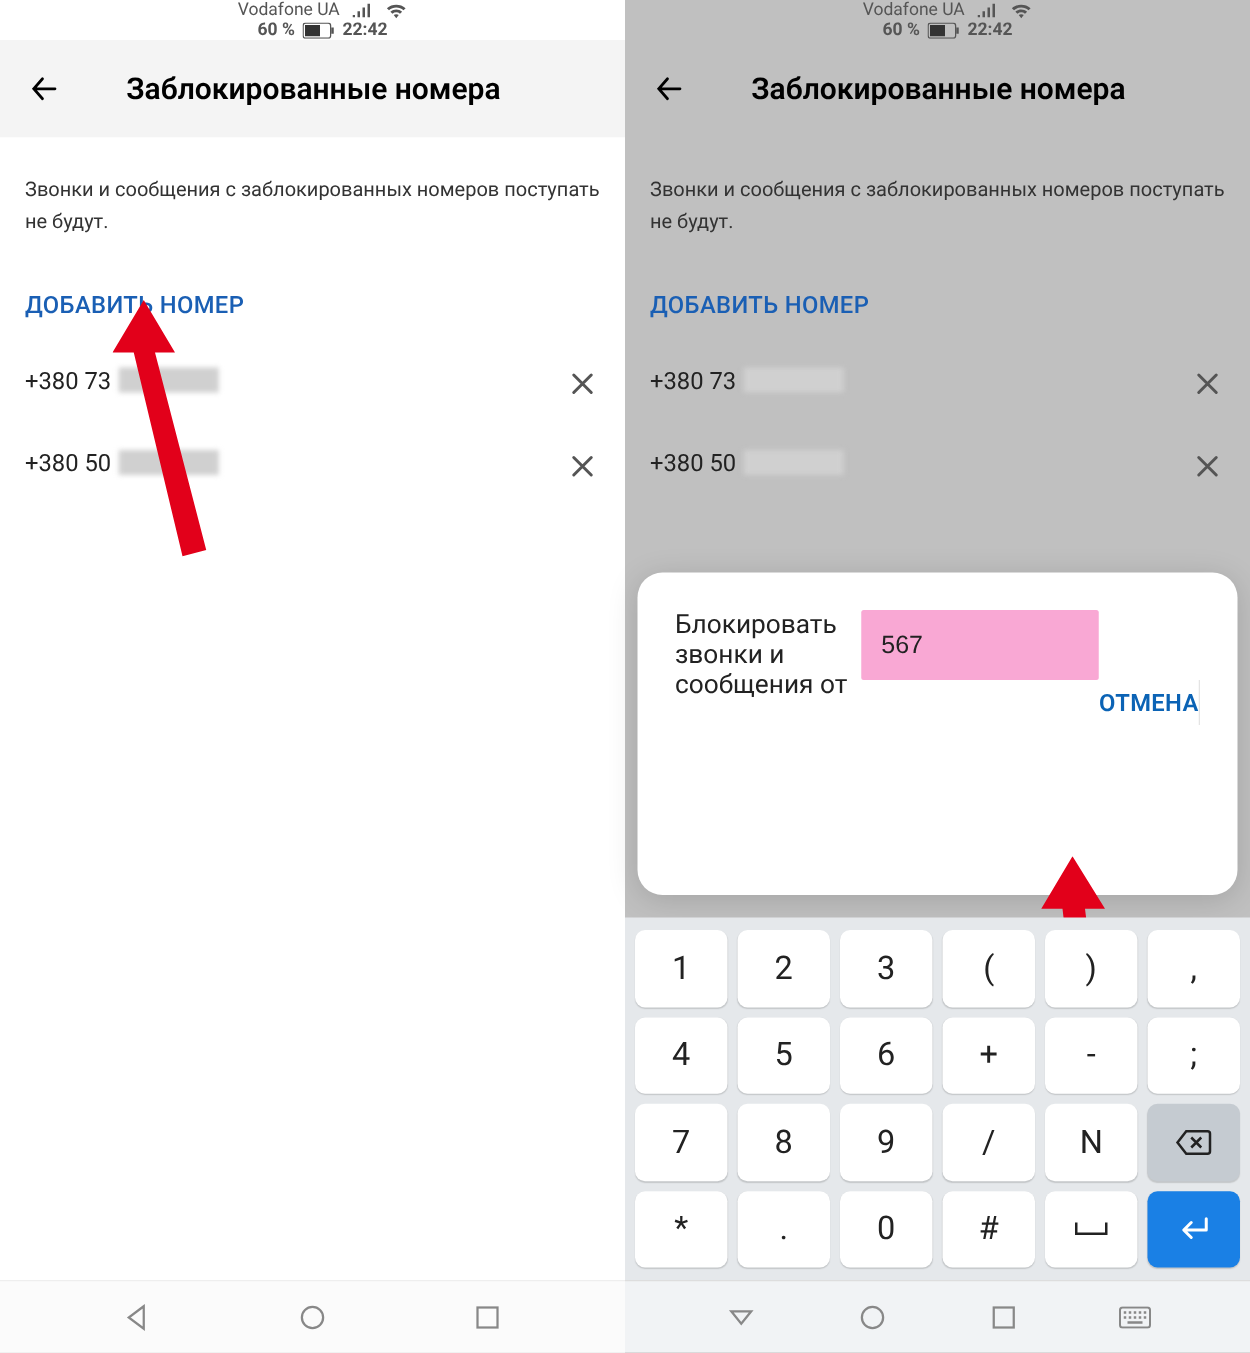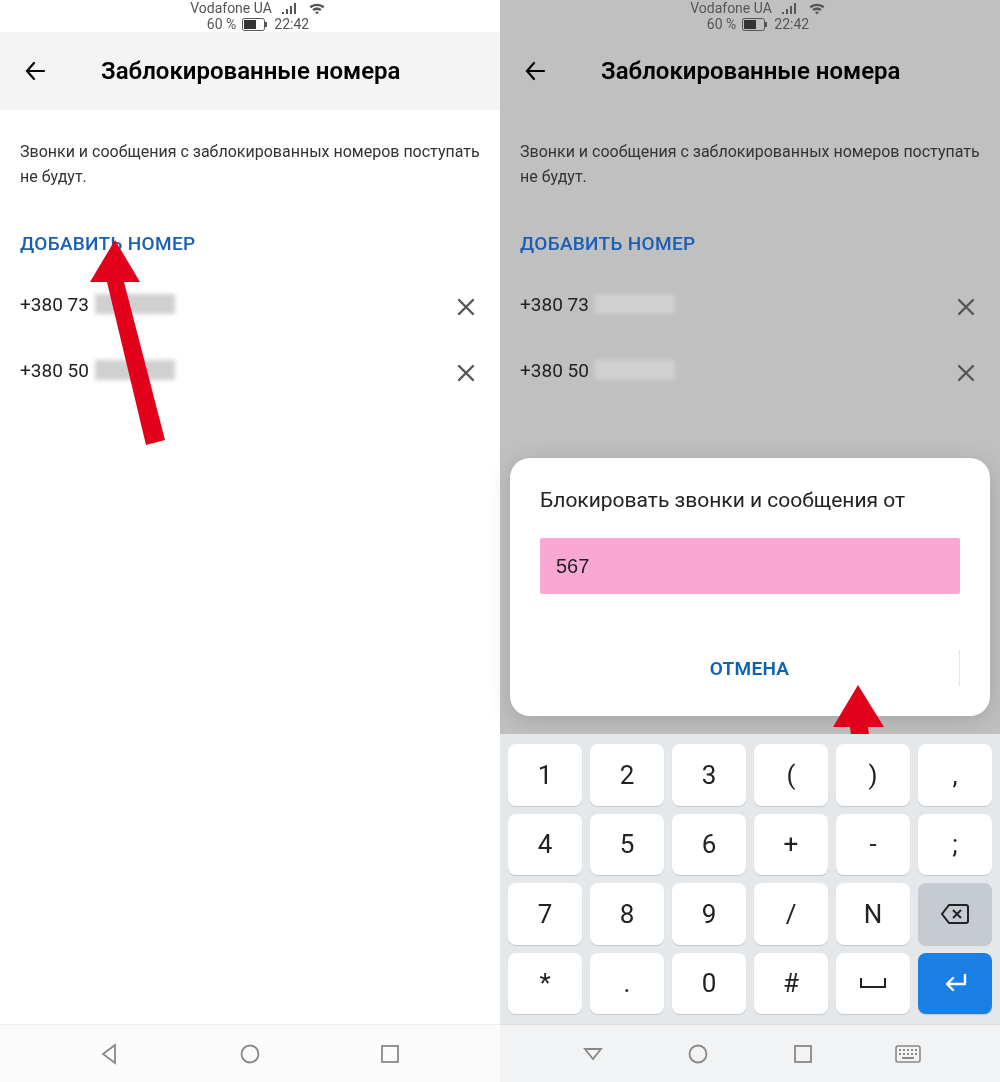--- a/index.html
+++ b/index.html
@@ -25,21 +25,21 @@
     height: 32px;
     display: flex;
     align-items: center;
     justify-content: space-between;
     padding: 0 18px 0 34px;
     font-size: 14px;
     color: #555;
     flex-direction: column;
   }
   .status-left { display: flex; align-items: center; gap: 10px; }
-  .status-right { display: flex; align-items: center; gap: 6px; }
+  .status-right { display: flex; align-items: center; gap: 6px; font-weight: bold; }
   .signal-icon, .wifi-icon { display: inline-flex; }
   .battery-wrap { display: inline-flex; align-items: center; gap: 4px; }
 
   
   .header {
     height: 78px;
     display: flex;
     align-items: center;
     padding: 0 20px;
     gap: 24px;
@@ -65,21 +65,21 @@
 
   
   .dialog {
     position: absolute;
     left: 10px; right: 10px; top: 458px;
     height: 258px;
     background: #fff;
     border-radius: 20px;
     padding: 30px 30px 0 30px;
     box-shadow: 0 4px 24px rgba(0,0,0,0.15);
-    display: flex; flex-direction: column;
+    display: flex; flex-direction: row;
   }
   .dialog-title { font-size: 21px; color: #222; margin-bottom: 26px; }
   .dialog-input {
     background: #f9a8d4; border: none; outline: none;
     height: 56px; padding: 0 16px; font-size: 20px; color:#222;
     border-radius: 2px; width: 100%;
   }
   .dialog-actions {
     margin-top: 46px;
     display: flex; height: 56px;

